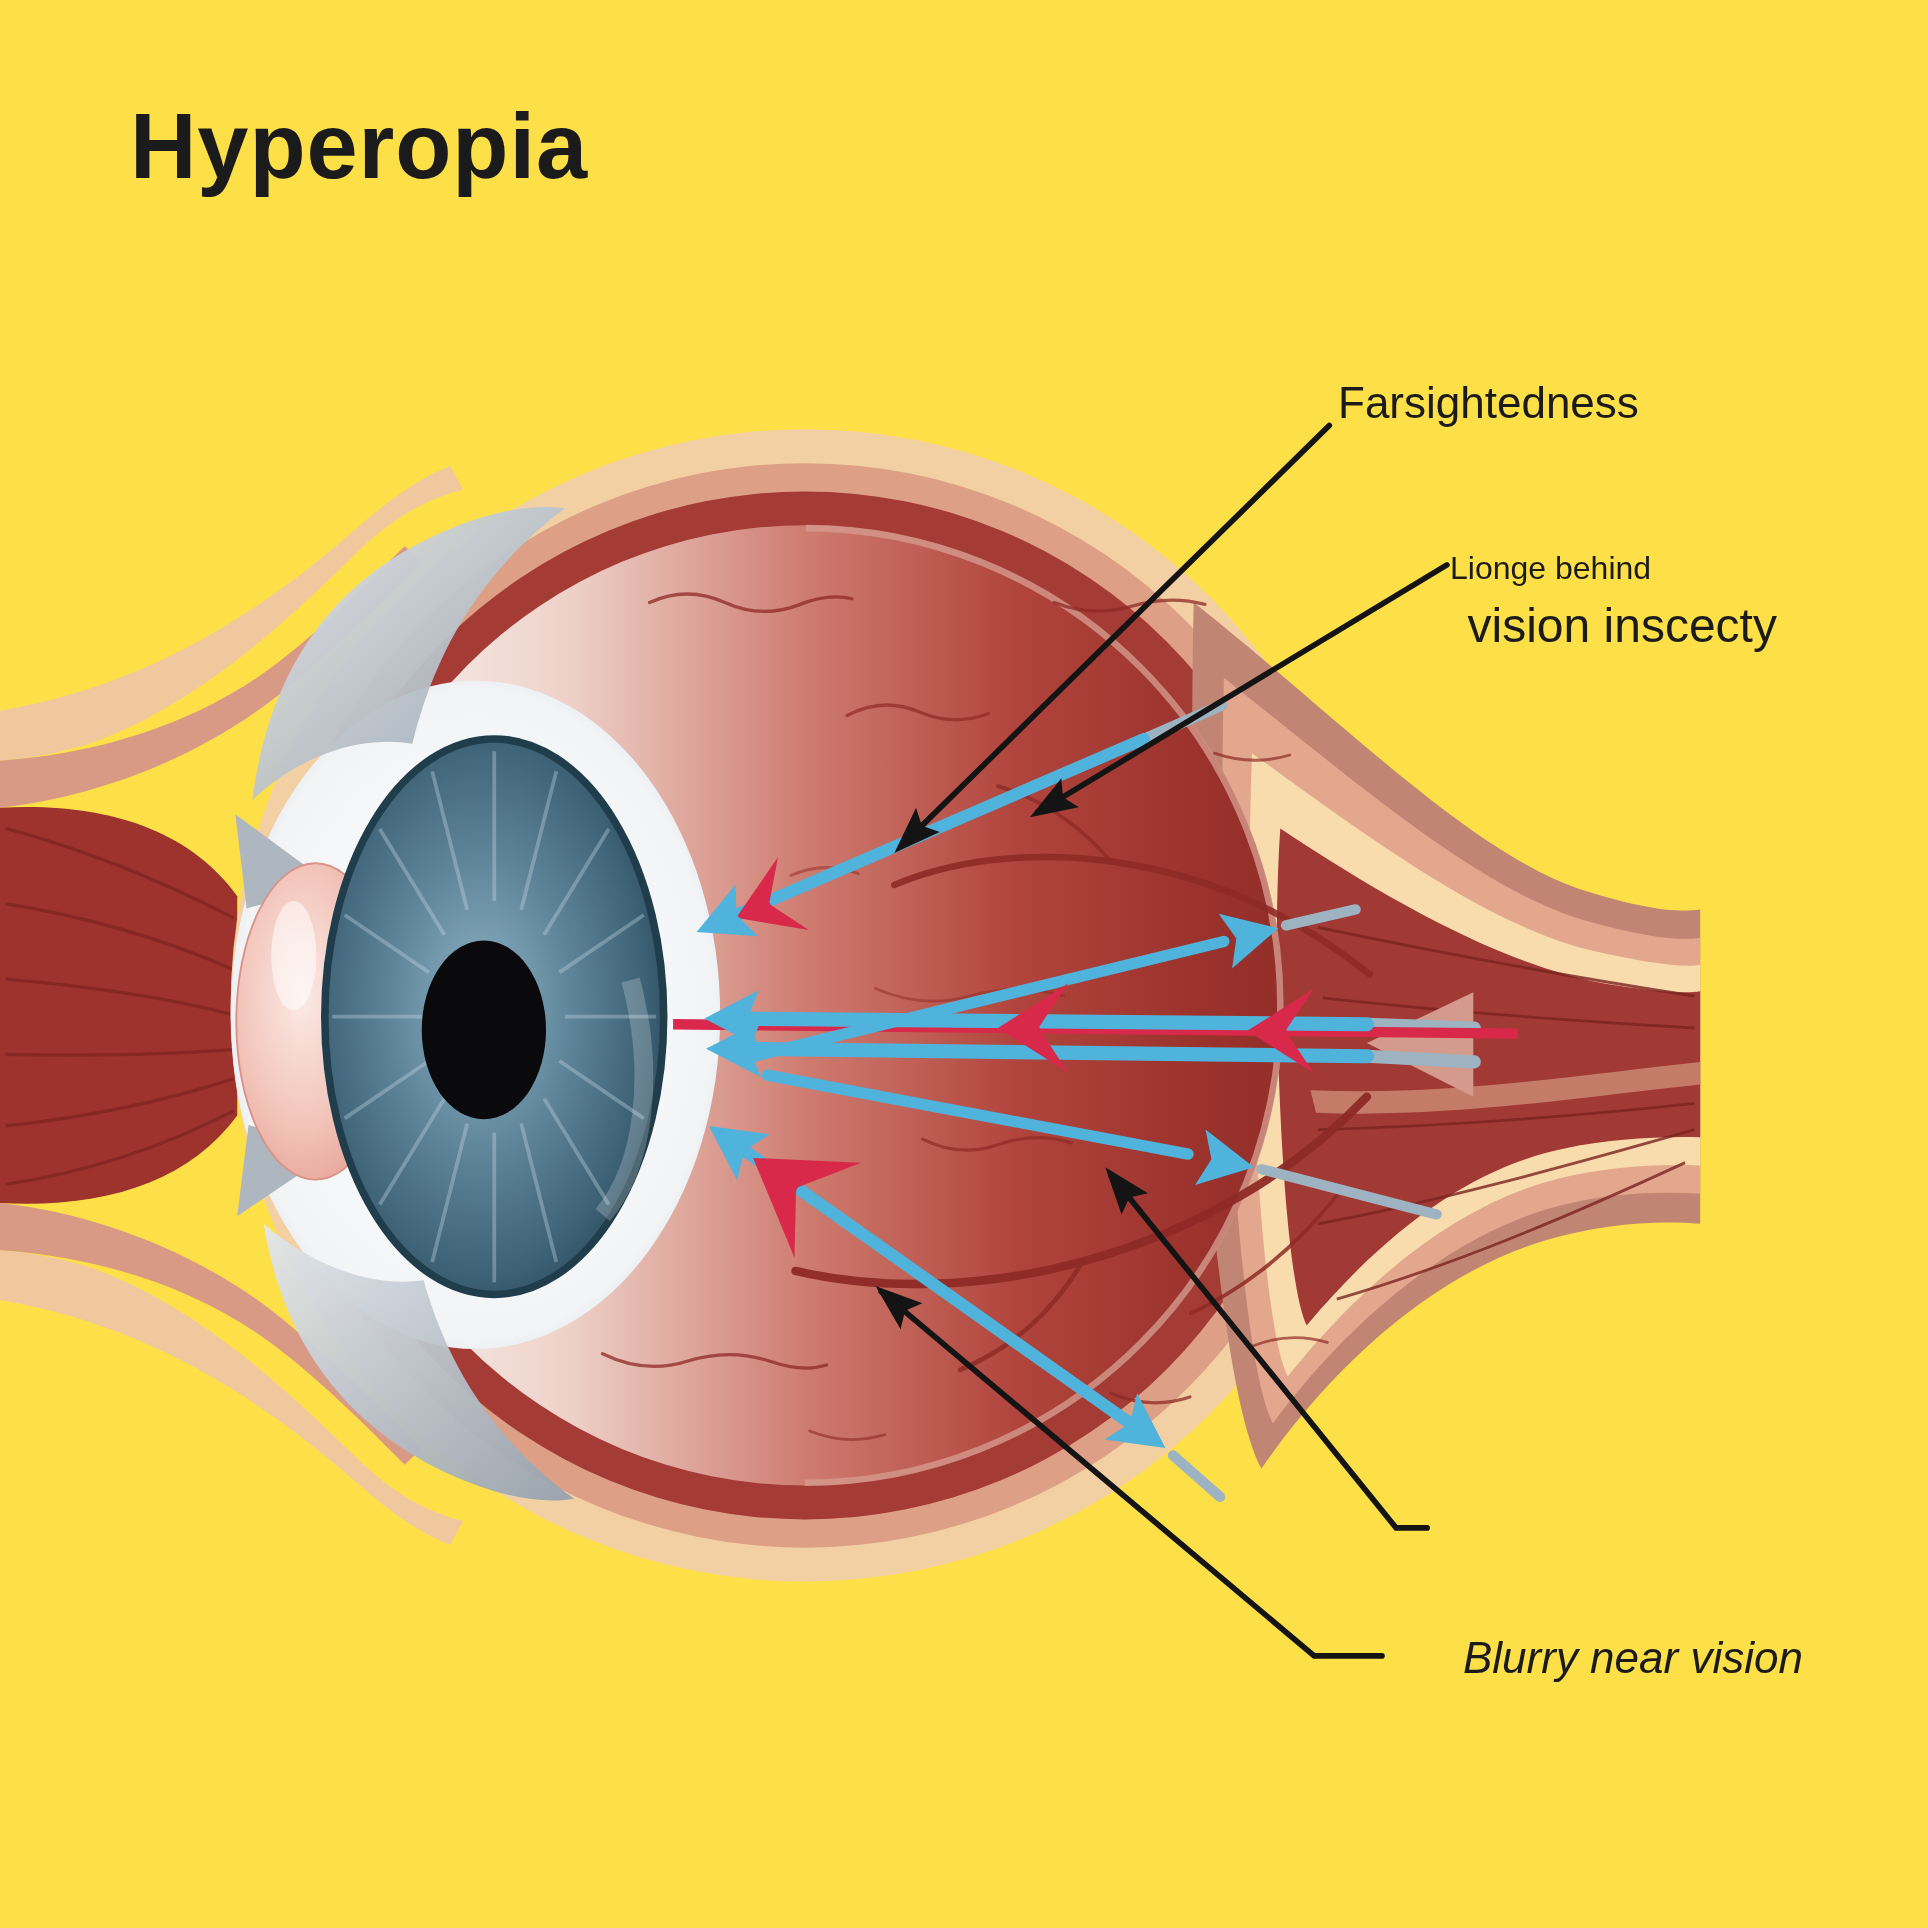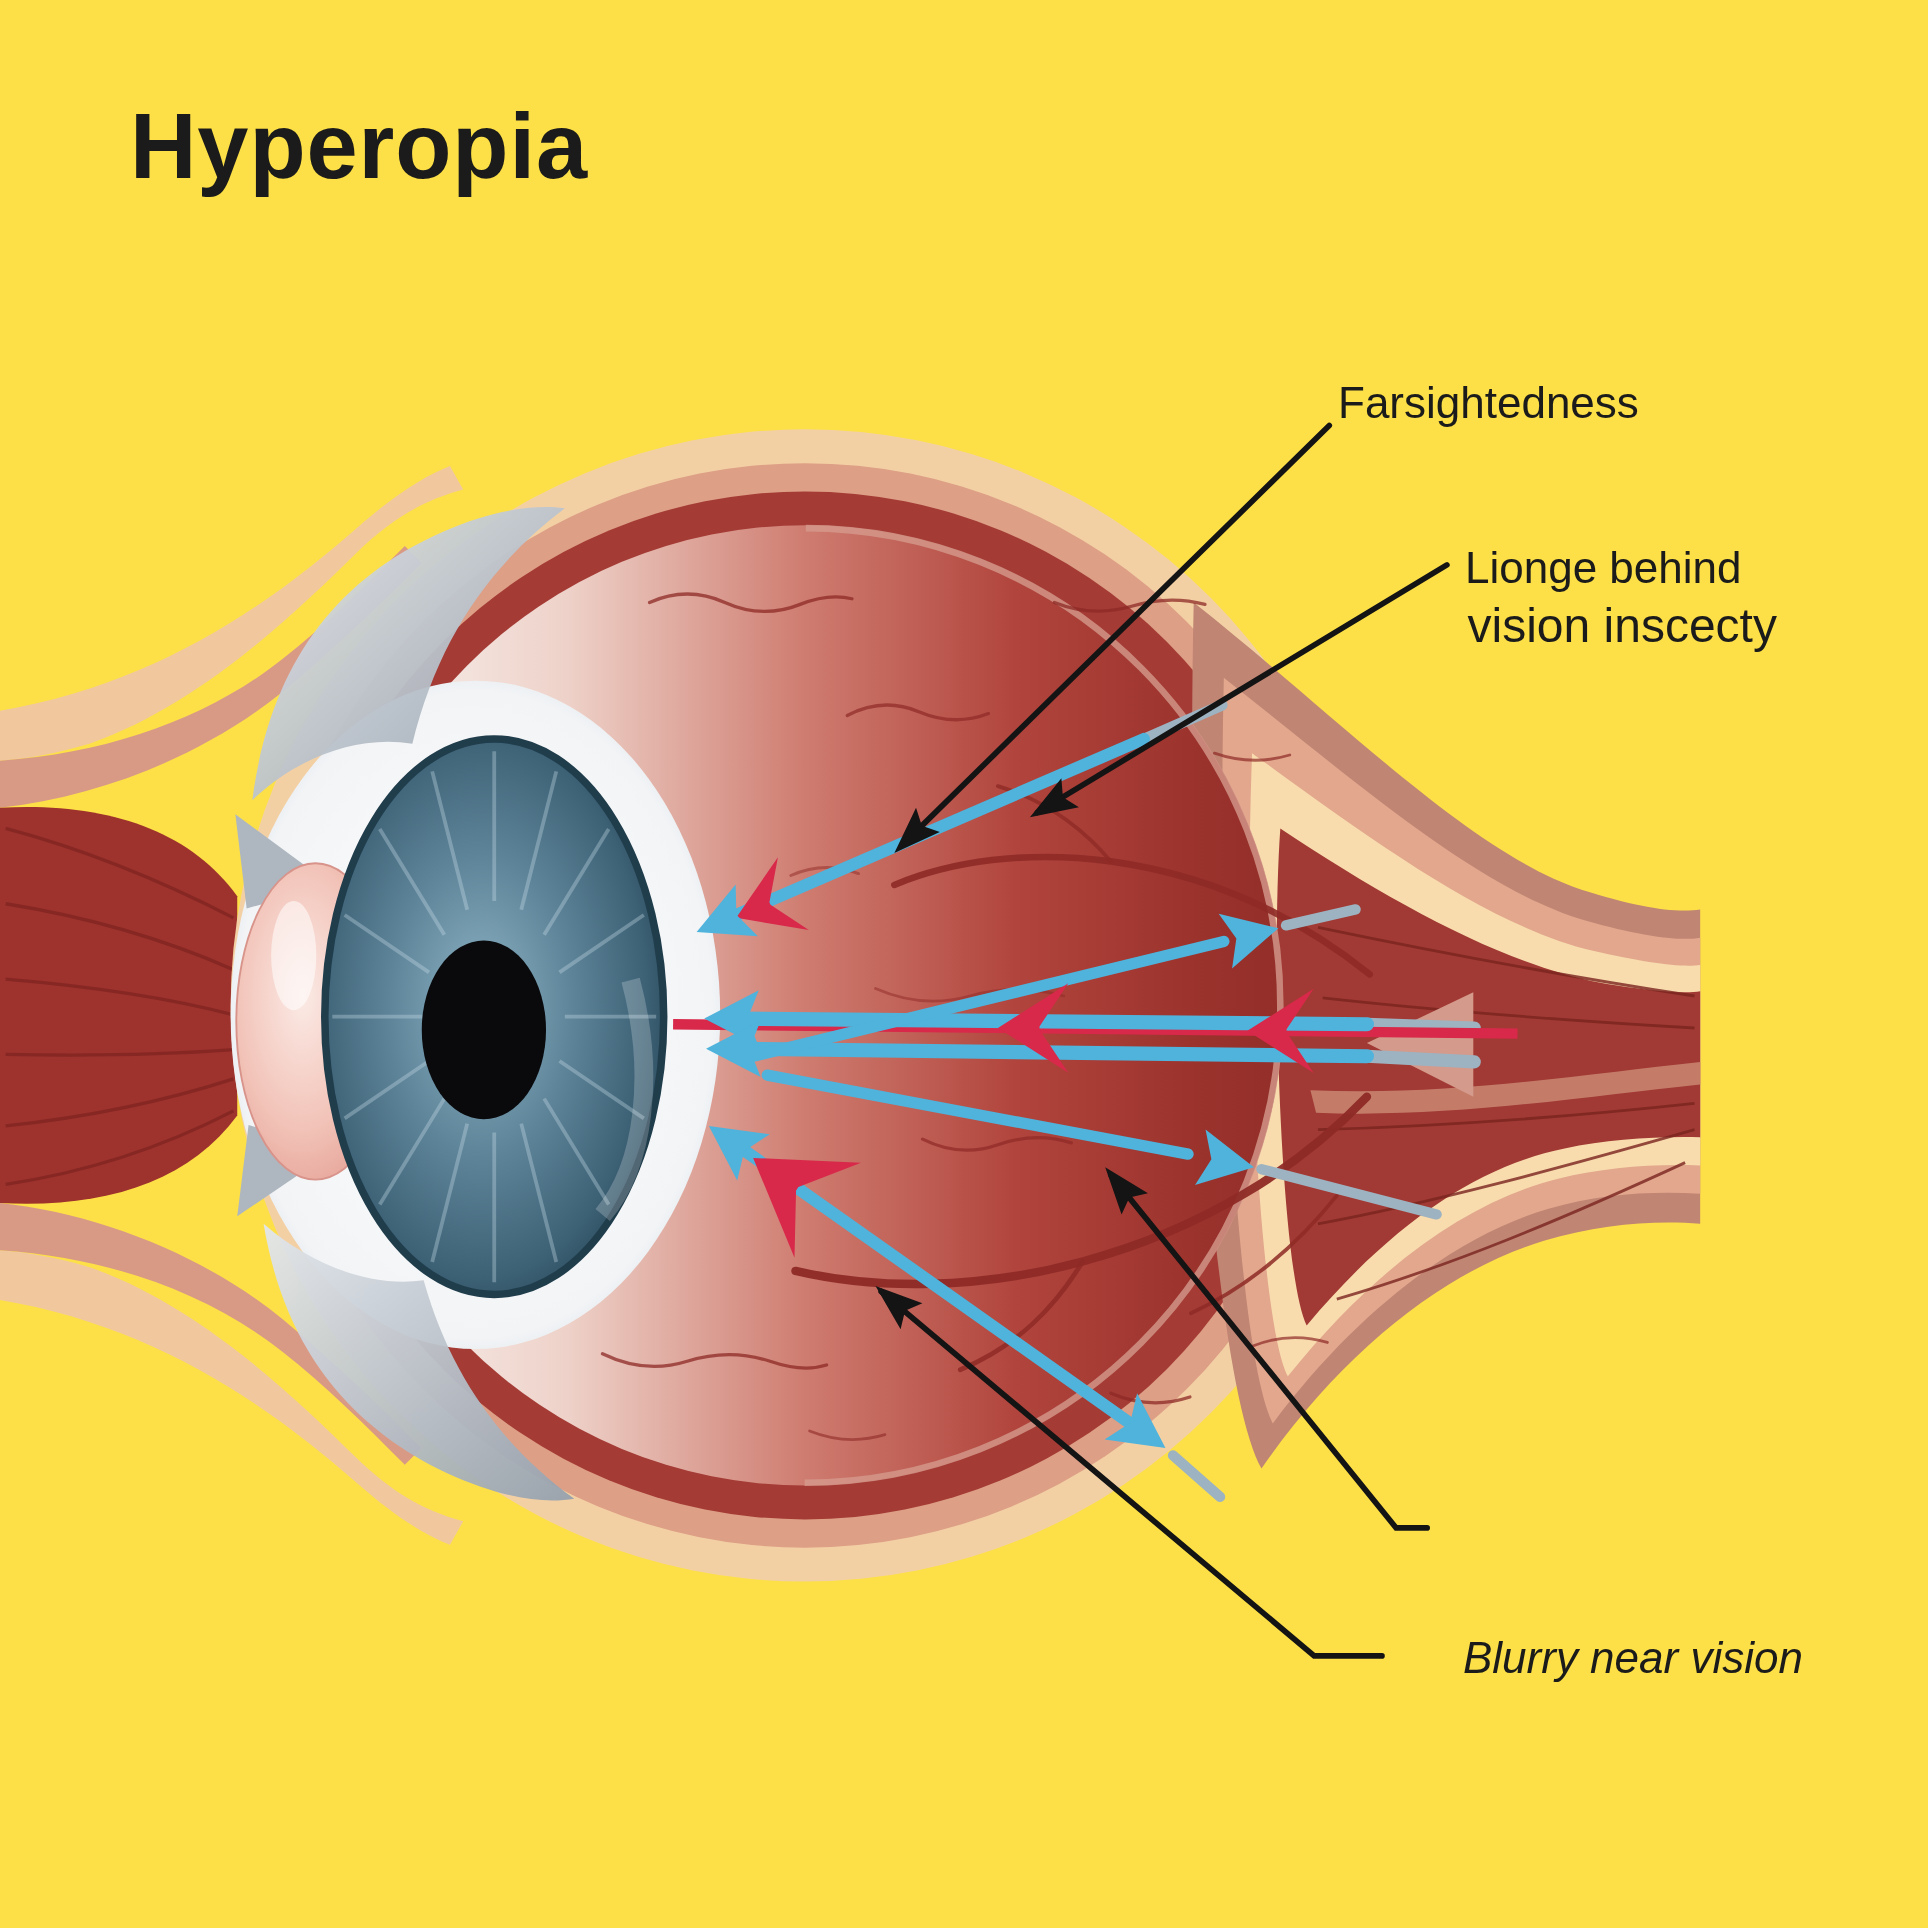--- a/index.html
+++ b/index.html
@@ -4,21 +4,21 @@
 <style>
   html,body{margin:0;padding:0;background:#fff;}
   .stage{position:relative;width:1928px;height:1928px;background:#fde047;overflow:hidden;
          font-family:"Liberation Sans", sans-serif;padding-left:12px;}
   .stage svg{position:absolute;left:0;top:0;}
   .txt{position:absolute;color:#1b1b1b;white-space:nowrap;}
   .title{left:130px;top:94px;font-size:92px;font-weight:700;letter-spacing:0.9px;}
   .lbl{font-size:44px;line-height:53px;}
   .lbl-far{left:1338px;top:376px;}
   .focus-block{left:1444px;top:539px;line-height:58px;}
-  .focus-block .l1{margin-left:21px;font-size:44px;}
+  .focus-block .l1{margin-left:6px;font-size:32px;}
   .focus-block .l2{margin-left:23.5px;font-size:48px;font-weight:500;}
   .focus-block .l3{margin-left:0;font-size:44px;}
   .lbl-elong{left:1443px;top:1501px;}
   .lbl-blur{left:1463px;top:1631px;font-style:italic;}
 </style>
 </head>
 <body>
 
 <div class="stage">
 

